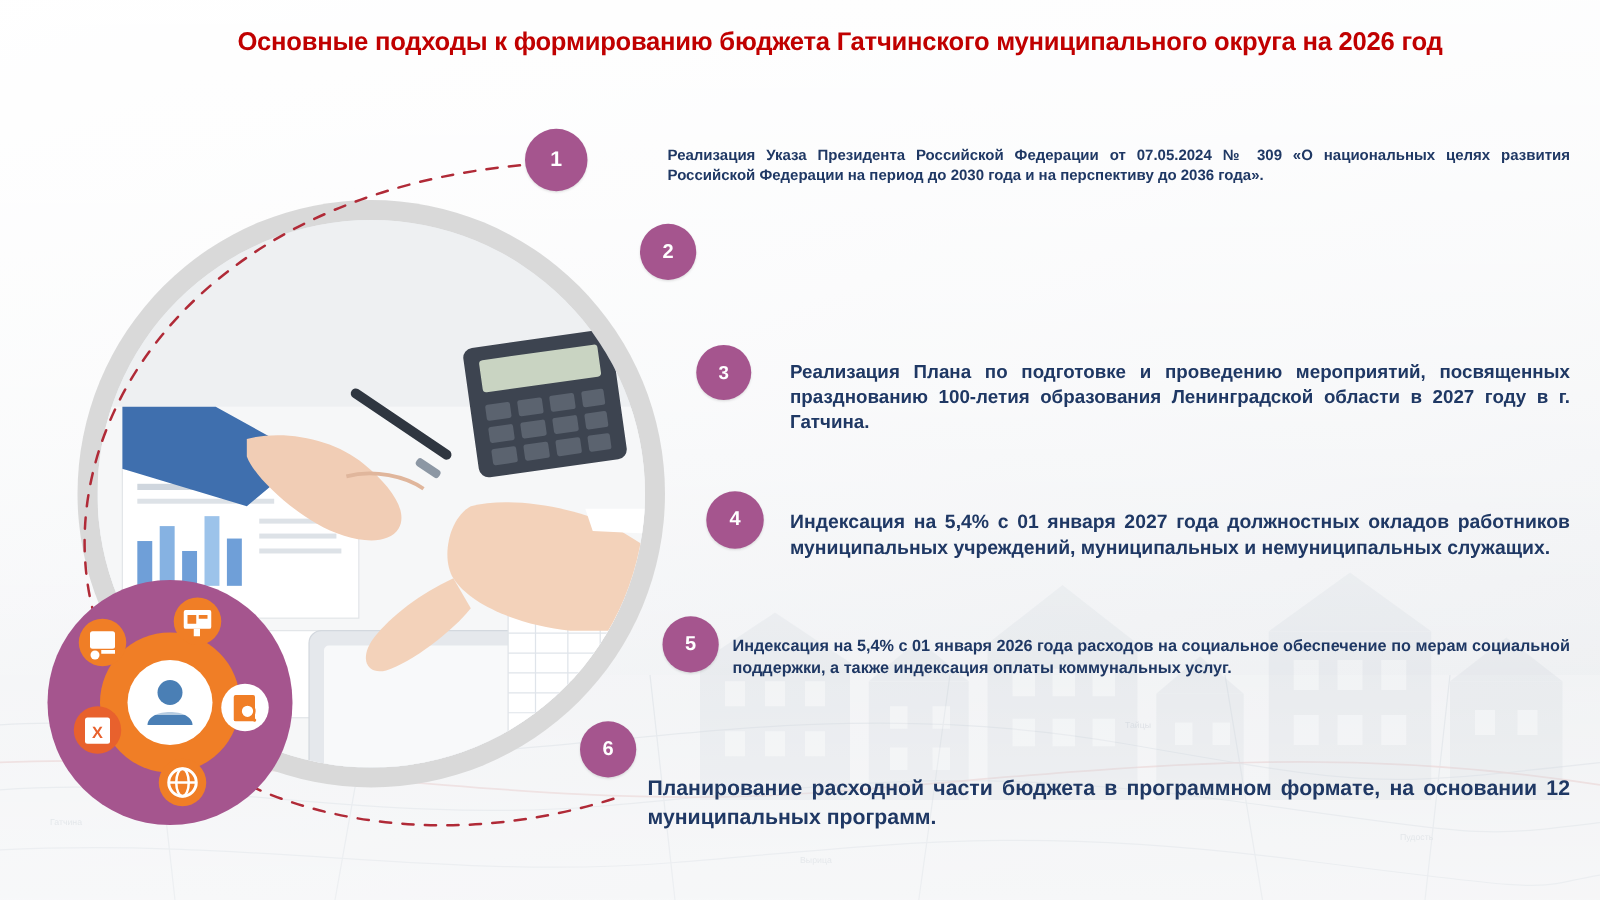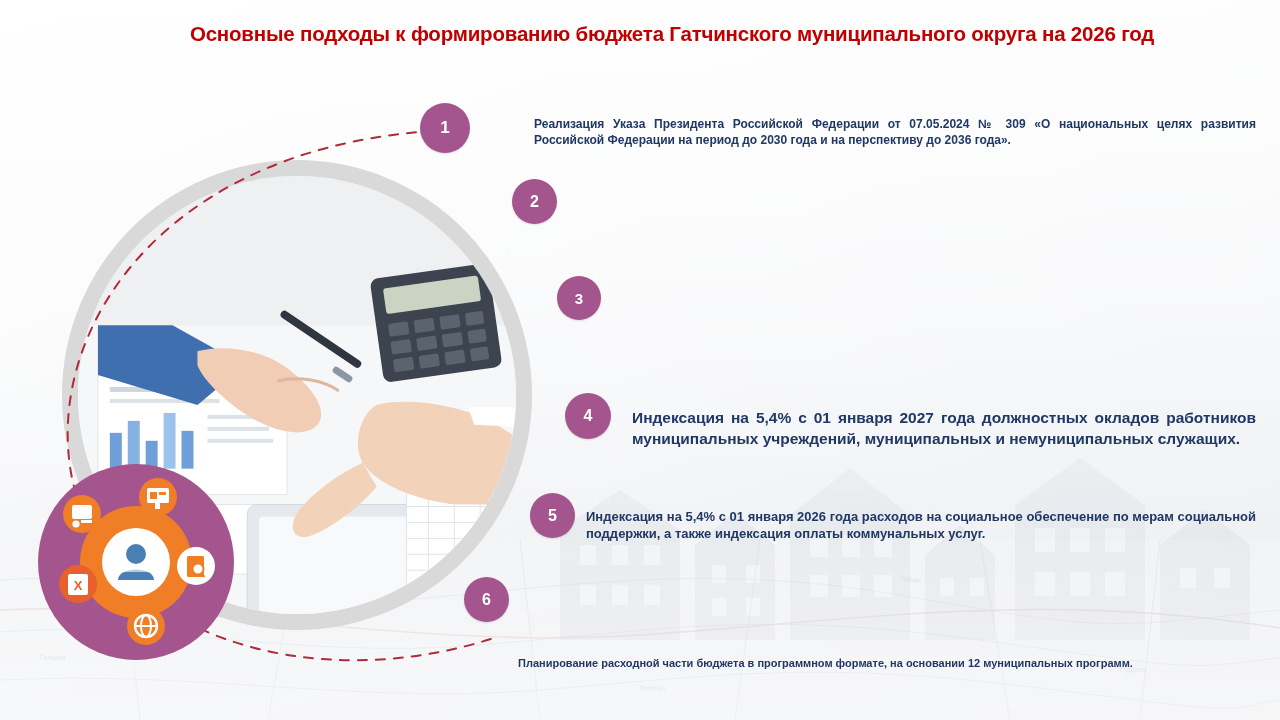--- a/index.html
+++ b/index.html
@@ -359,20 +359,21 @@
   <div class="marker" style="left:530px; top:493px; width:45px; height:45px; font-size:16px;">
     <span>5</span>
   </div>
   <div class="marker" style="left:464px; top:577px; width:45px; height:45px; font-size:16px;">
     <span>6</span>
   </div>
 
   <div class="para lh-wide" style="left:534px; top:76px; width:722px; font-size:12px;margin-top:40px;">Реализация Указа Президента Российской Федерации от 07.05.2024 № 309 «О национальных целях развития Российской Федерации на период до 2030 года и на перспективу до 2036 года».</div>
 
 
+  <div class="para lh-wide" style="left:632px; top:288px; width:624px; font-size:15px;">Реализация Плана по подготовке и проведению мероприятий, посвященных празднованию 100-летия образования Ленинградской области в 2027 году в г. Гатчина.</div>
 
   <div class="para lh-wide" style="left:632px; top:408px; width:624px; font-size:15.5px;">Индексация на 5,4% с 01 января 2027 года должностных окладов работников муниципальных учреждений, муниципальных и немуниципальных служащих.</div>
 
   <div class="para lh-wide" style="left:586px; top:508px; width:670px; font-size:13px;">Индексация на 5,4% с 01 января 2026 года расходов на социальное обеспечение по мерам социальной поддержки, а также индексация оплаты коммунальных услуг.</div>
 
-  <div class="para lh-wide" style="left:518px; top:656px; width:738px; font-size:11px;">Планирование расходной части бюджета в программном формате, на основании 12 муниципальных программ.</div>
+  <div class="para lh-wide" style="left:518px; top:620px; width:738px; font-size:17px;">Планирование расходной части бюджета в программном формате, на основании 12 муниципальных программ.</div>
 
 </div>
 
 </body></html>

